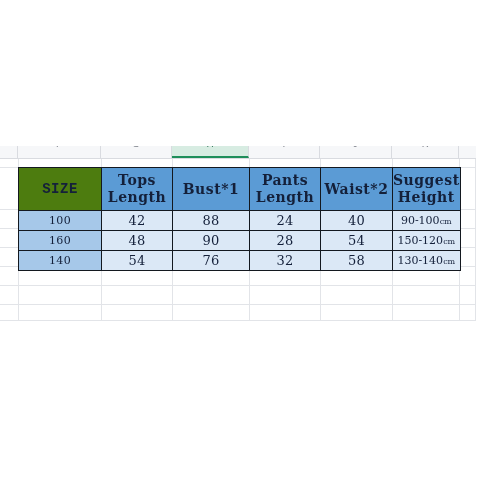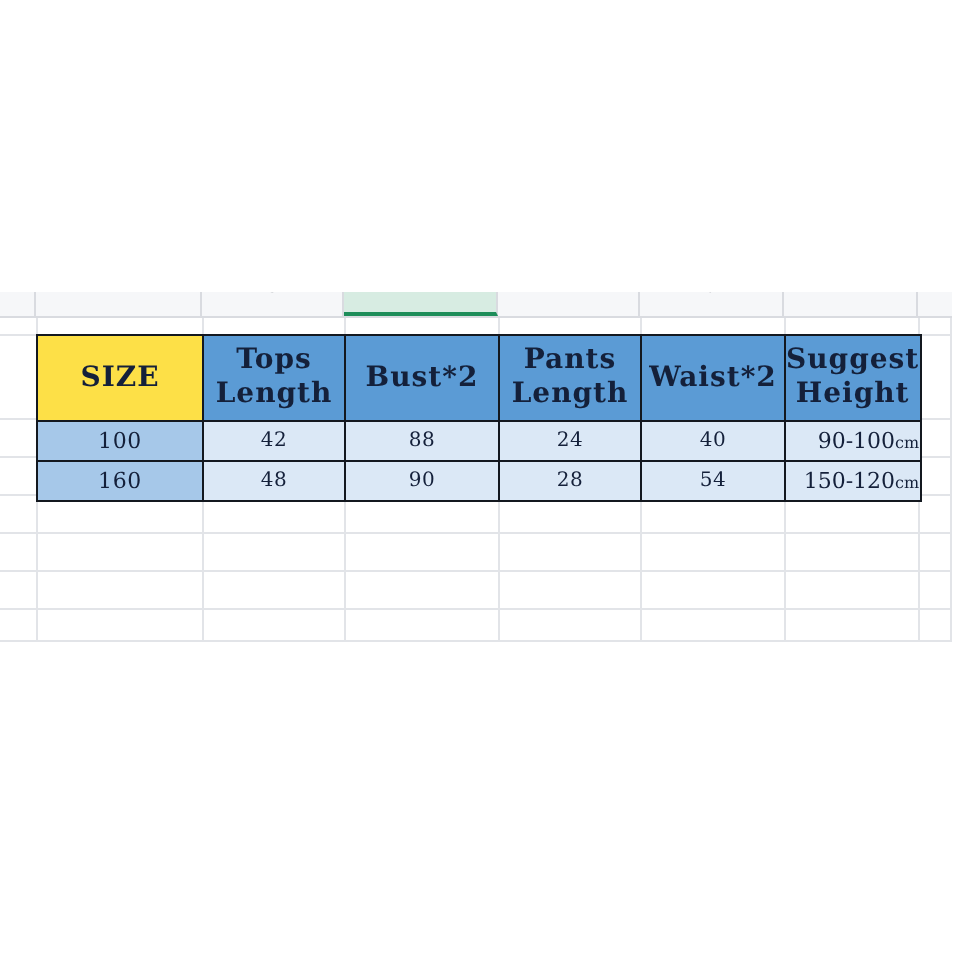--- a/index.html
+++ b/index.html
@@ -114,40 +114,40 @@
 
   
   #size-table thead th {
     height: 42px;
     background: #5b9bd5;
     font-size: 14px;
     line-height: 17px;
     letter-spacing: 0.5px;
   }
   #size-table thead th.th-size {
-    background: #fde047;
+    background: #4d7c0f;
+    font-family: Liberation Mono, monospace;
   }
 
   
   #size-table tbody td {
     height: 19px;
     background: #dbe8f6;
-    font-size: 10px;
+    font-size: 13px;
     font-weight: normal;
     letter-spacing: 0.3px;
   }
   #size-table tbody td.cell-size {
     background: #a6c8e9;
     font-size: 11px;
     margin-top: 41px;
   }
   #size-table tbody td.cell-suggest {
     font-size: 11px;
     letter-spacing: 0;
-    text-align: right;
   }
   .unit {
     font-size: 8px;
     letter-spacing: 0;
   }
 </style>
 </head>
 <body>
 
 <div id="sheet">
@@ -201,21 +201,21 @@
       <col class="c-tops">
       <col class="c-bust">
       <col class="c-pants">
       <col class="c-waist">
       <col class="c-suggest">
     </colgroup>
     <thead>
       <tr>
         <th class="th-size">SIZE</th>
         <th>Tops Length</th>
-        <th>Bust*2</th>
+        <th>Bust*1</th>
         <th>Pants Length</th>
         <th>Waist*2</th>
         <th>Suggest Height</th>
       </tr>
     </thead>
     <tbody>
       <tr>
         <td class="cell-size">100</td>
         <td>42</td>
         <td>88</td>
@@ -224,16 +224,24 @@
         <td class="cell-suggest"><span>90-100</span><span class="unit">cm</span></td>
       </tr>
       <tr>
         <td class="cell-size">160</td>
         <td>48</td>
         <td>90</td>
         <td>28</td>
         <td>54</td>
         <td class="cell-suggest"><span>150-120</span><span class="unit">cm</span></td>
       </tr>
+      <tr>
+        <td class="cell-size">140</td>
+        <td>54</td>
+        <td>76</td>
+        <td>32</td>
+        <td>58</td>
+        <td class="cell-suggest"><span>130-140</span><span class="unit">cm</span></td>
+      </tr>
     </tbody>
   </table>
 
 </div>
 
 </body></html>

